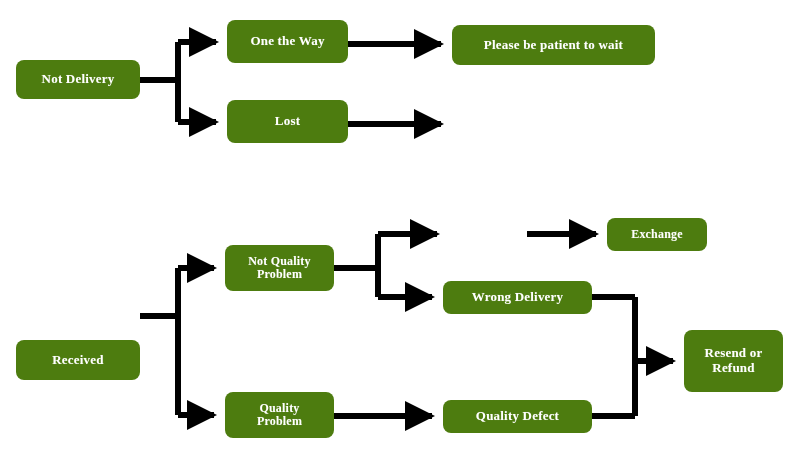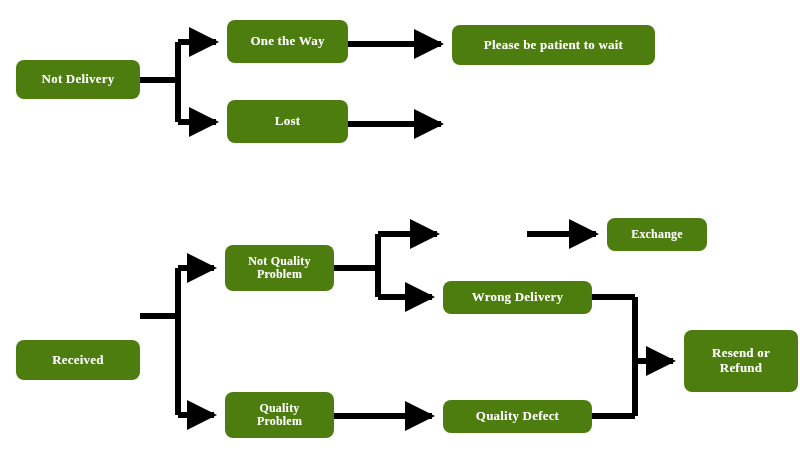--- a/index.html
+++ b/index.html
@@ -124,18 +124,18 @@
   </div>
 
   <div class="node" style="left:443px; top:281px; width:149px; height:33px; font-size:13px;">
     <span class="node-label">Wrong Delivery</span>
   </div>
 
   <div class="node" style="left:443px; top:400px; width:149px; height:33px; font-size:13px;">
     <span class="node-label">Quality Defect</span>
   </div>
 
-  <div class="node" style="left:684px; top:330px; width:114px; height:62px; font-size:13px;">
+  <div class="node" style="left:684px; top:330px; width:99px; height:62px; font-size:13px;">
     <span class="node-label">Resend or
 Refund</span>
   </div>
 
 </div>
 
 </body></html>

